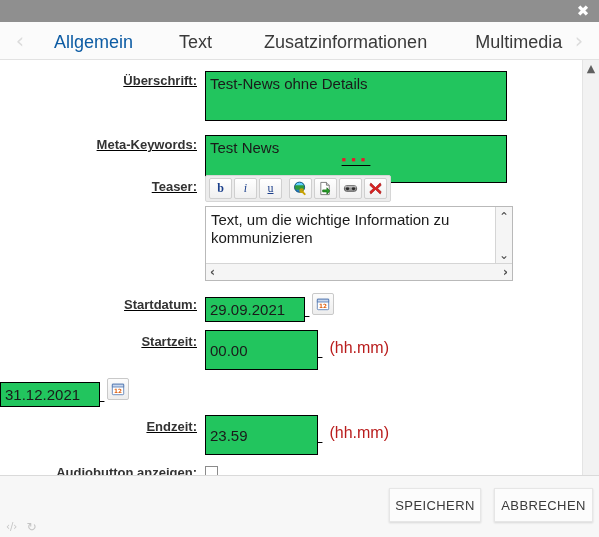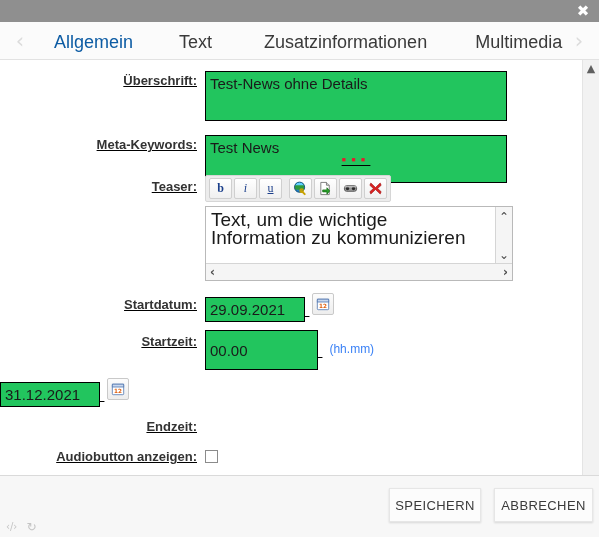--- a/index.html
+++ b/index.html
@@ -227,21 +227,21 @@
     height: 75px;
     border: 1px solid #b9b9b9;
     background: #ffffff;
     box-sizing: border-box;
     margin-top: 4px;
   }
   .editor-text {
     position: absolute;
     left: 5px; top: 4px;
     width: 275px;
-    font-size: 19px;
+    font-size: 15px;
     line-height: 18px;
     color: #1a1a1a;
     white-space: pre-wrap;
   }
   .ed-vscroll {
     position: absolute;
     right: 0; top: 0;
     width: 17px;
     height: 58px;
     background: #f5f5f5;
@@ -285,22 +285,22 @@
     margin-left: 3px;
     vertical-align: 4px;
     background: linear-gradient(#fcfcfc, #ededed);
     border: 1px solid #c9c9c9;
     border-radius: 2px;
     cursor: pointer;
   }
   .hint {
     display: inline-block;
     margin-left: 7px;
-    font-size: 12px;
-    color: #3b82f6;
+    font-size: 16px;
+    color: #b91c1c;
     vertical-align: 3px;
     user-select: none;
   }
   .chk {
     width: 13px;
     height: 13px;
     border: 1px solid #8b8b8b;
     background: #ffffff;
     box-sizing: border-box;
     display: inline-block;
@@ -512,20 +512,24 @@
               <text x="8" y="12.6" font-size="6.5" font-family="DejaVu Sans" fill="#e06010" text-anchor="middle" font-weight="bold">12</text>
             </svg>
           </span>
         </div>
       </div>
 
       <div style="height:8px"></div>
 
       <div class="row">
         <div class="lbl" style="line-height:24px">Endzeit:</div>
+        <div class="fld">
+          <input class="ti ti-time" value="23.59" style="">
+          <span class="hint">(hh.mm)</span>
+        </div>
       </div>
 
       <div style="height:8px"></div>
 
       <div class="row">
         <div class="lbl">Audiobutton anzeigen:</div>
         <div class="fld">
           <span class="chk"></span>
         </div>
       </div>

